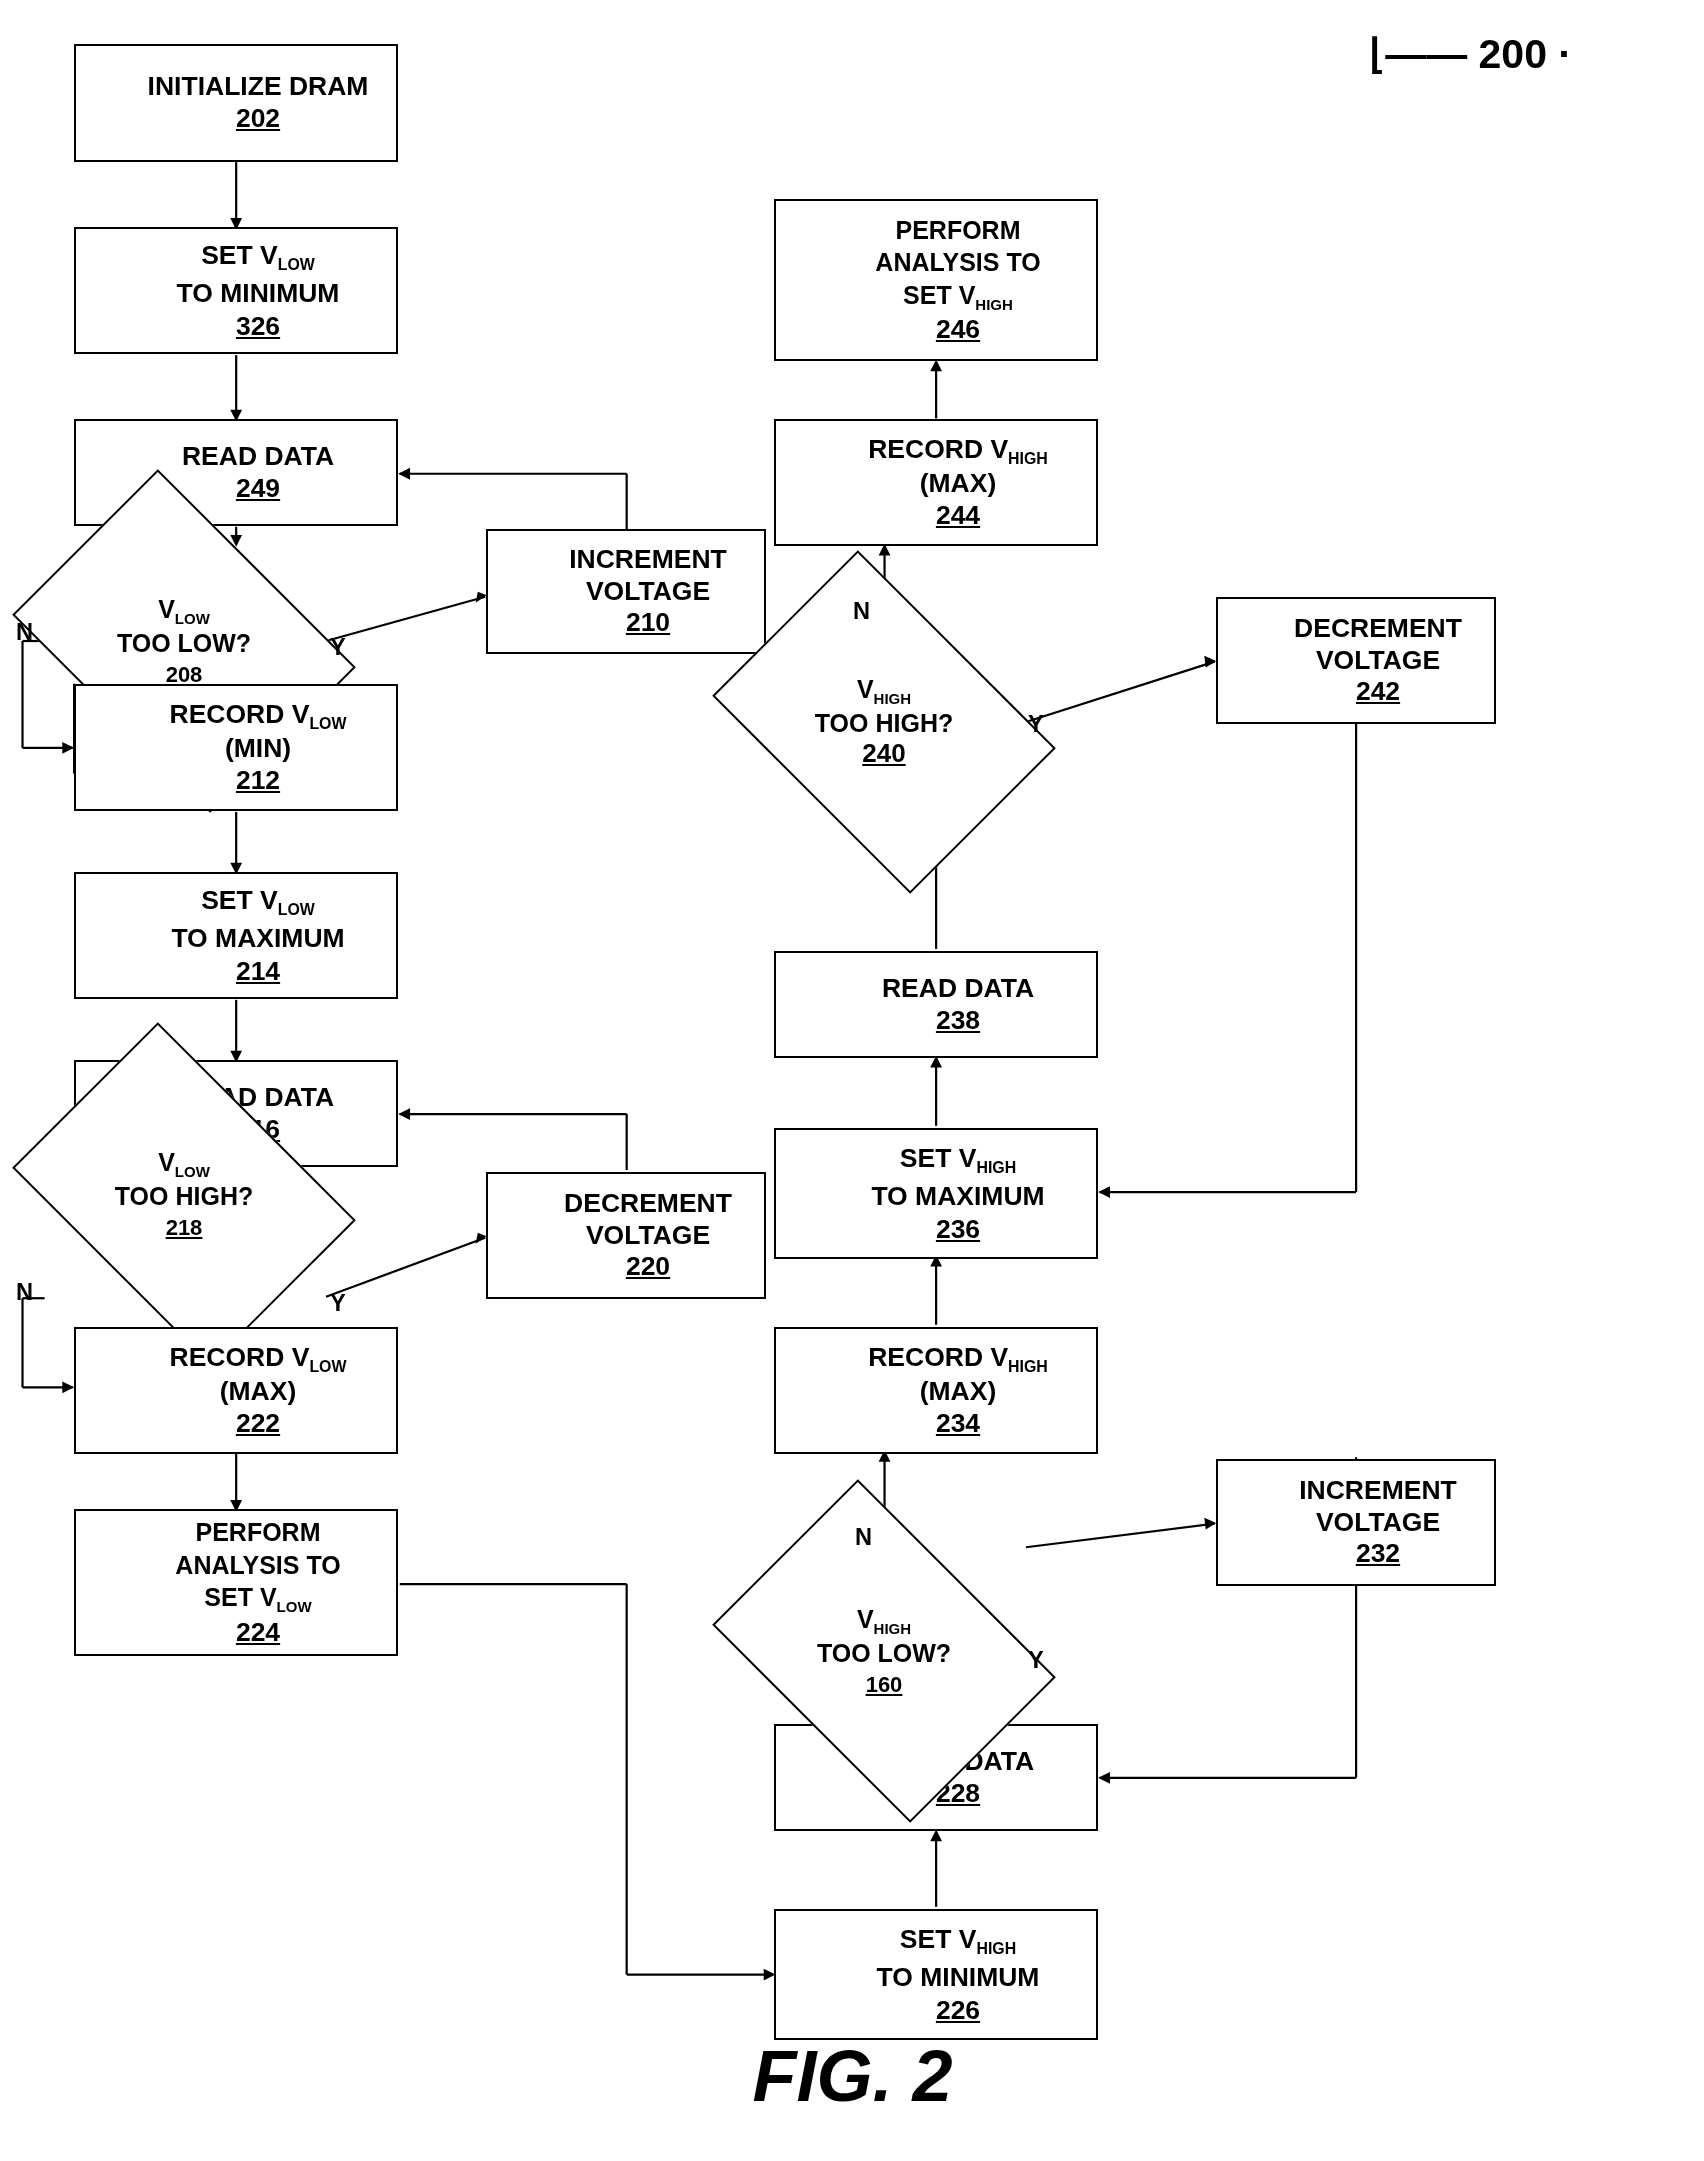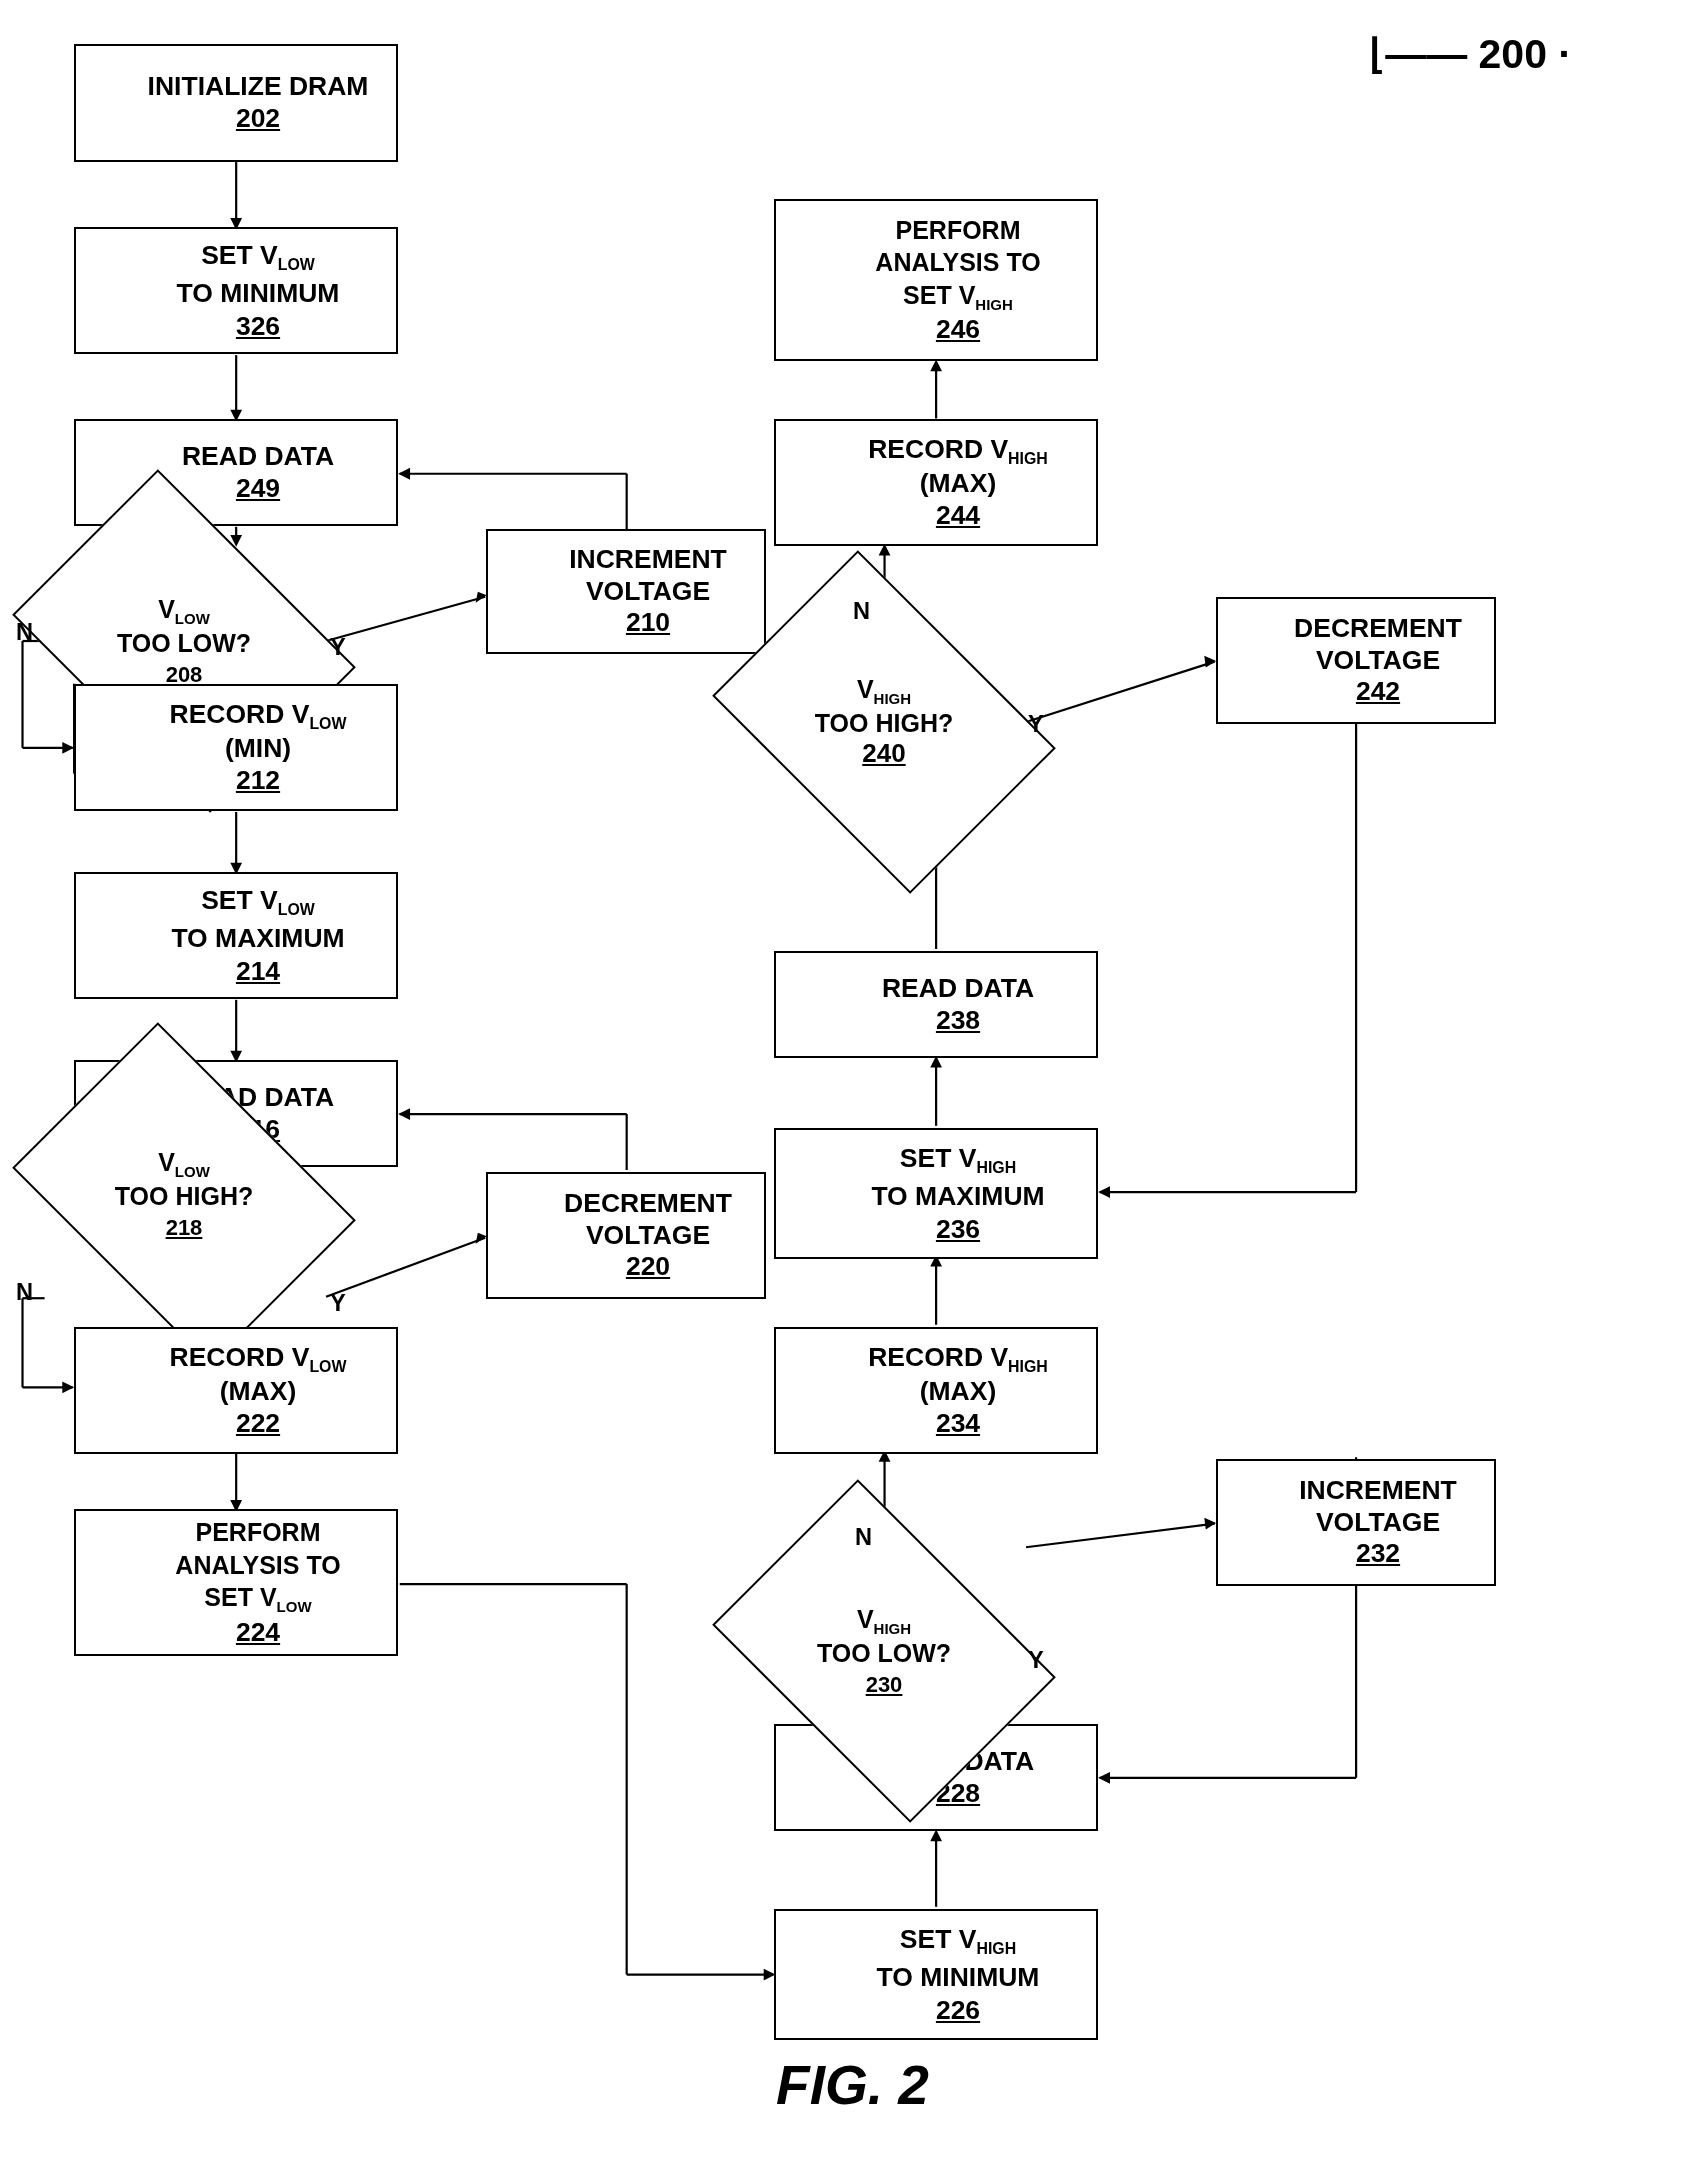--- a/index.html
+++ b/index.html
@@ -305,21 +305,21 @@
   <div class="box" style="left:774px; top:1724px; width:324px; height:107px;">
     <span>READ DATA</span>
     <span class="underline">228</span>
   </div>
 
   <div class="diamond" style="left:744px; top:1548px; width:280px; height:206px;">
     <div class="diamond-inner">
       <div class="diamond-shape"></div>
       <div class="diamond-text">
         V<sub style="font-size:0.6em;">HIGH</sub><br>TOO LOW?<br>
-        <span class="underline" style="font-size:22px;">230</span>
+        <span class="underline" style="font-size:22px;">160</span>
       </div>
     </div>
   </div>
 
   <div class="label-y" style="left:1028px; top:1647px;">Y</div>
 
   <div class="label-n" style="left:855px; top:1524px;">N</div>
 
   <div class="box" style="left:1216px; top:1459px; width:280px; height:127px;">
     <span>INCREMENT<br>VOLTAGE</span>
@@ -375,16 +375,16 @@
     <div style="font-size:25px; font-weight:bold; text-align:center; line-height:1.3;">
       PERFORM<br>ANALYSIS TO<br>SET V<sub style="font-size:0.6em;">HIGH</sub>
     </div>
     <span class="underline">246</span>
   </div>
 
   <div style="position:absolute; top:29.5px; right:133px; font-size:41px; font-weight:bold;">
     ⌊―― 200 ·
   </div>
 
-  <div class="fig-label" style="bottom:44px; left:50%; transform:translateX(-50%); font-size:55px;">FIG. 2</div>
+  <div class="fig-label" style="bottom:44px; left:50%; transform:translateX(-50%); font-size:72px;">FIG. 2</div>
 
 </div>
 
 
 </body></html>

